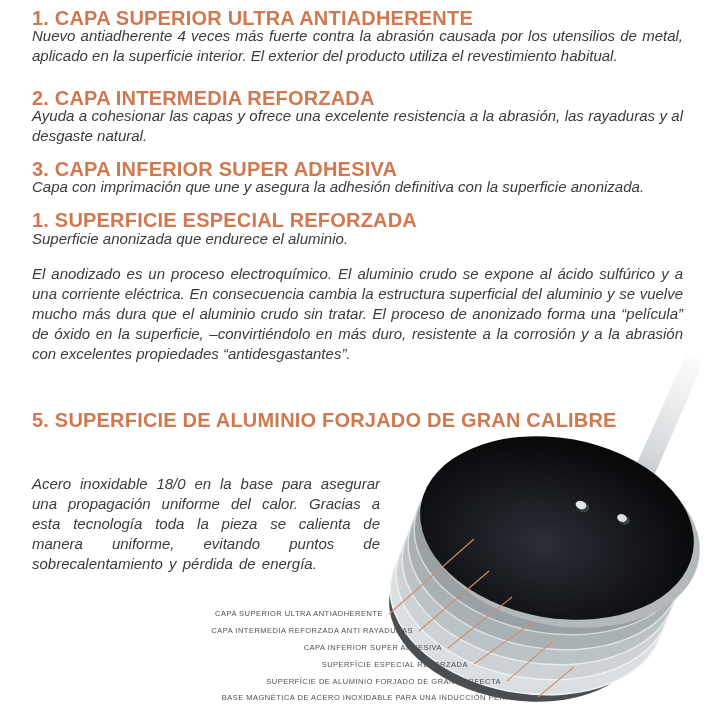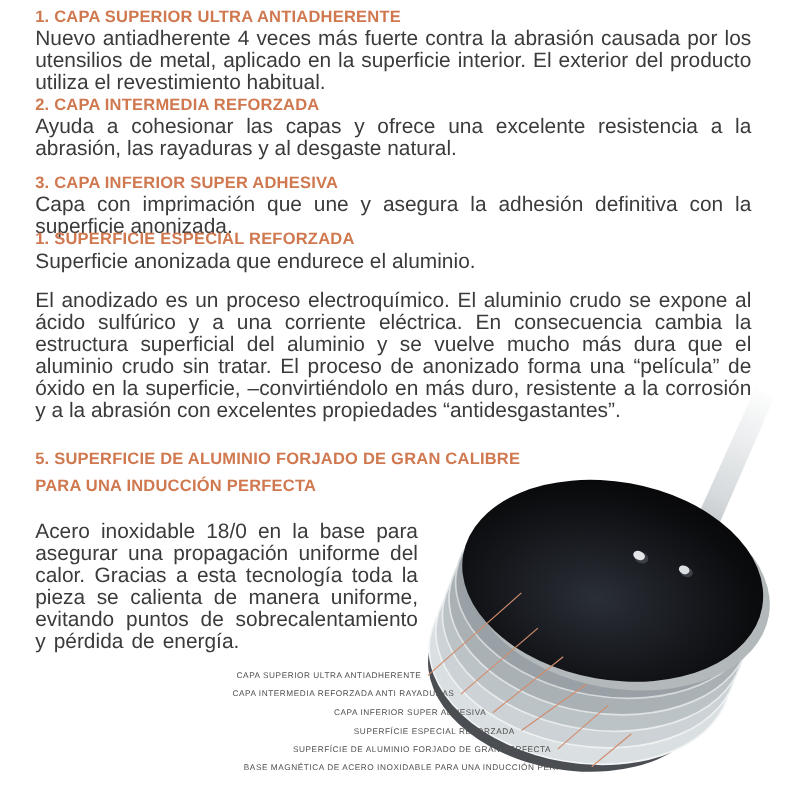--- a/index.html
+++ b/index.html
@@ -2,28 +2,28 @@
 <html><head>
 <meta charset="utf-8">
 <style>
   html,body{margin:0;padding:0;}
   body{
     width:715px;height:715px;position:relative;background:#ffffff;
     font-family:"Liberation Sans", sans-serif;overflow:hidden;
   }
   .hd{
     position:absolute;left:32px;margin:0;
-    font-size:15px;font-weight:700;letter-spacing:.2px;
+    font-size:20px;font-weight:700;letter-spacing:.2px;
     color:#d0784f;white-space:nowrap;
   }
   .hd .hl{display:block;line-height:21px;}
   .bd{
     position:absolute;left:32px;width:651px;margin:0;
-    font-size:19px;line-height:20px;color:#3b3b3b;
-    text-align:justify;text-align-last:left;
+    font-size:15px;line-height:20px;color:#3b3b3b;
+    text-align:justify;text-align-last:left;font-style:italic;
   }
   .bd.narrow{width:348px;word-spacing:2px;}
   .diag-label{
     position:absolute;
     font-size:7.5px;font-weight:400;letter-spacing:.5px;
     color:#4f4f4f;white-space:nowrap;
   }
   svg{position:absolute;left:0;top:0;pointer-events:none;}
 </style>
 </head>
@@ -39,21 +39,20 @@
 <p class="bd" style="top:177px">Capa con imprimación que une y asegura la adhesión definitiva con la superficie anonizada.</p>
 
 <h2 class="hd" style="top:209px">1. SUPERFICIE ESPECIAL REFORZADA</h2>
 <p class="bd" style="top:229px">Superficie anonizada que endurece el aluminio.</p>
 
 <p class="bd" style="top:264px">El anodizado es un proceso electroquímico. El aluminio crudo se expone al ácido sulfúrico y a una corriente eléctrica. En consecuencia cambia la estructura superficial del aluminio y se vuelve mucho más dura que el aluminio crudo sin tratar. El proceso de anonizado forma una “película” de óxido en la superficie, –convirtiéndolo en más duro, resistente a la corrosión y a la abrasión con excelentes propiedades “antidesgastantes”.</p>
 
 <h2 class="hd" style="top:409px">5. SUPERFICIE DE ALUMINIO FORJADO DE GRAN CALIBRE</h2>
 
 <h2 class="hd" style="top:431px">
-  <span class="hl">PARA UNA INDUCCIÓN PERFECTA</span>
 </h2>
 <p class="bd narrow" style="top:474px">Acero inoxidable 18/0 en la base para asegurar una propagación uniforme del calor. Gracias a esta tecnología toda la pieza se calienta de manera uniforme, evitando puntos de sobrecalentamiento y pérdida de energía.</p>
 
 <svg width="715" height="715" viewBox="0 0 715 715">
   <defs>
     <radialGradient id="panInt" cx="46%" cy="60%" r="64%">
       <stop offset="0%" stop-color="#2a2f36"></stop>
       <stop offset="50%" stop-color="#17191e"></stop>
       <stop offset="82%" stop-color="#0b0c0e"></stop>
       <stop offset="100%" stop-color="#070708"></stop>

